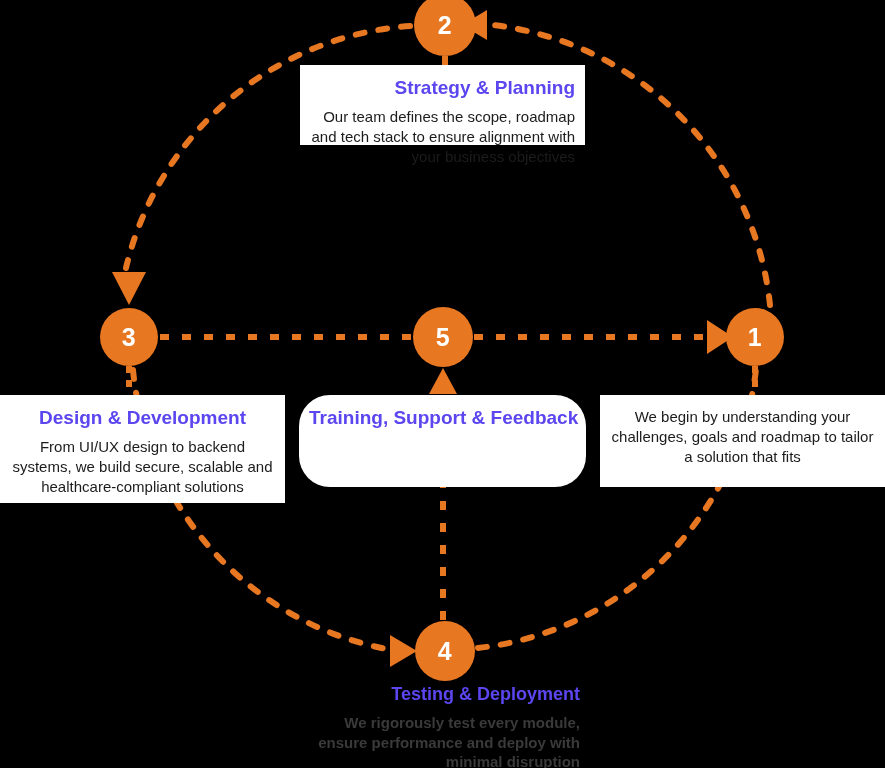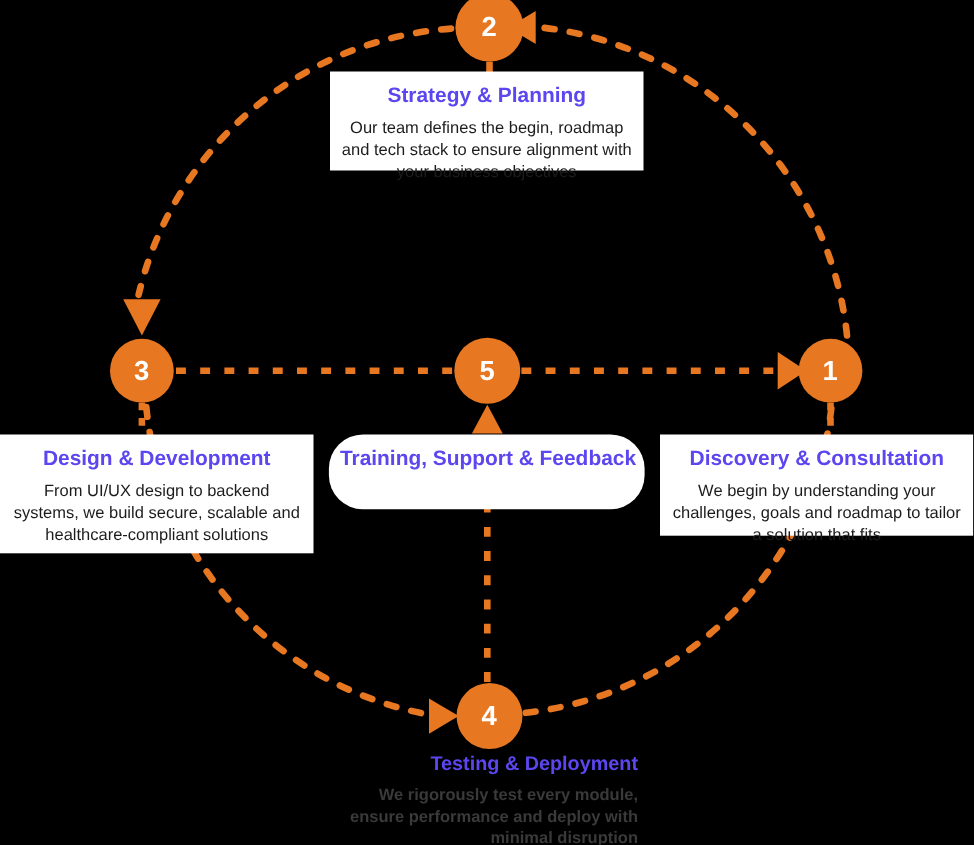--- a/index.html
+++ b/index.html
@@ -124,36 +124,35 @@
   </div>
 
   <div class="node" style="left:415px; top:621px; width:60px; height:60px;">
     <span>4</span>
   </div>
 
   <div class="node" style="left:413px; top:307px; width:60px; height:60px;">
     <span>5</span>
   </div>
 
-  <div class="card" style="left:300px; top:65px; width:285px; height:90px;">
+  <div class="card" style="left:300px; top:65px; width:285px; height:80px;text-align:right;">
     <p class="card-title">Strategy &amp; Planning</p>
-    <p class="card-desc">Our team defines the begin, roadmap and tech stack to ensure alignment with your business objectives</p>
+    <p class="card-desc">Our team defines the scope, roadmap and tech stack to ensure alignment with your business objectives</p>
   </div>
 
   <div class="card" style="left:0px; top:395px; width:285px; height:108px;">
     <p class="card-title">Design &amp; Development</p>
     <p class="card-desc">From UI/UX design to backend systems, we build secure, scalable and healthcare-compliant solutions</p>
   </div>
 
-  <div class="card" style="left:299px; top:395px; width:287px; height:68px;border-radius:31px;">
+  <div class="card" style="left:299px; top:395px; width:287px; height:92px;border-radius:31px;">
     <p class="card-title">Training, Support &amp; Feedback</p>
   </div>
 
   <div class="card" style="left:600px; top:395px; width:285px; height:92px;">
-    <p class="card-title">Discovery &amp; Consultation</p>
     <p class="card-desc">We begin by understanding your challenges, goals and roadmap to tailor a solution that fits</p>
   </div>
 
   <div class="card ghost" style="left:300px; top:672px; width:290px; height:84px;text-align:right;">
     <p class="card-title">Testing &amp; Deployment</p>
     <p class="card-desc">We rigorously test every module, ensure performance and deploy with minimal disruption</p>
   </div>
 
 </div>
 

